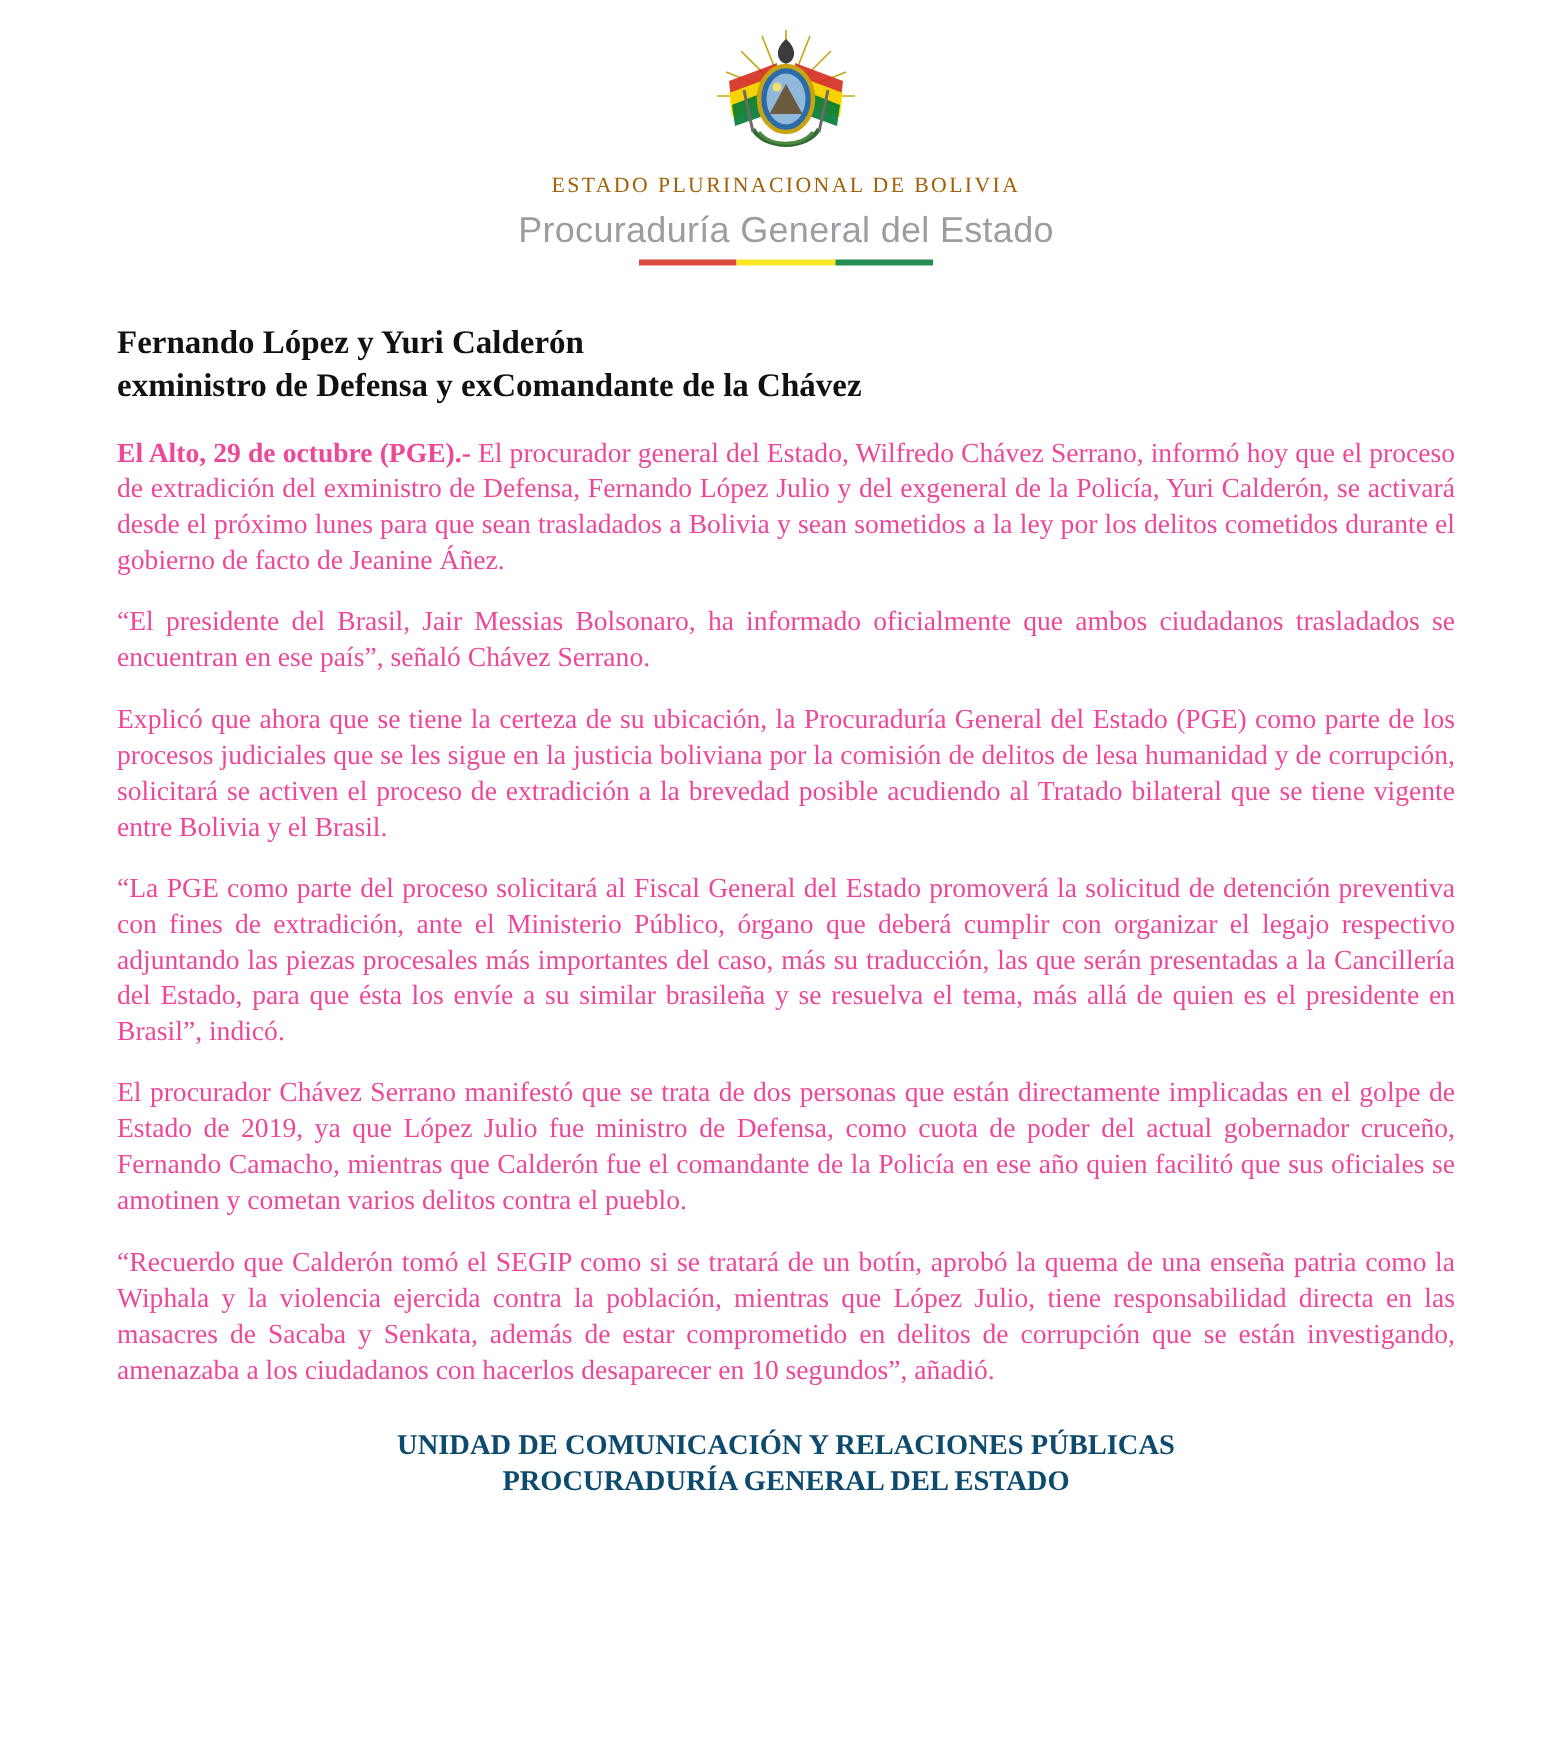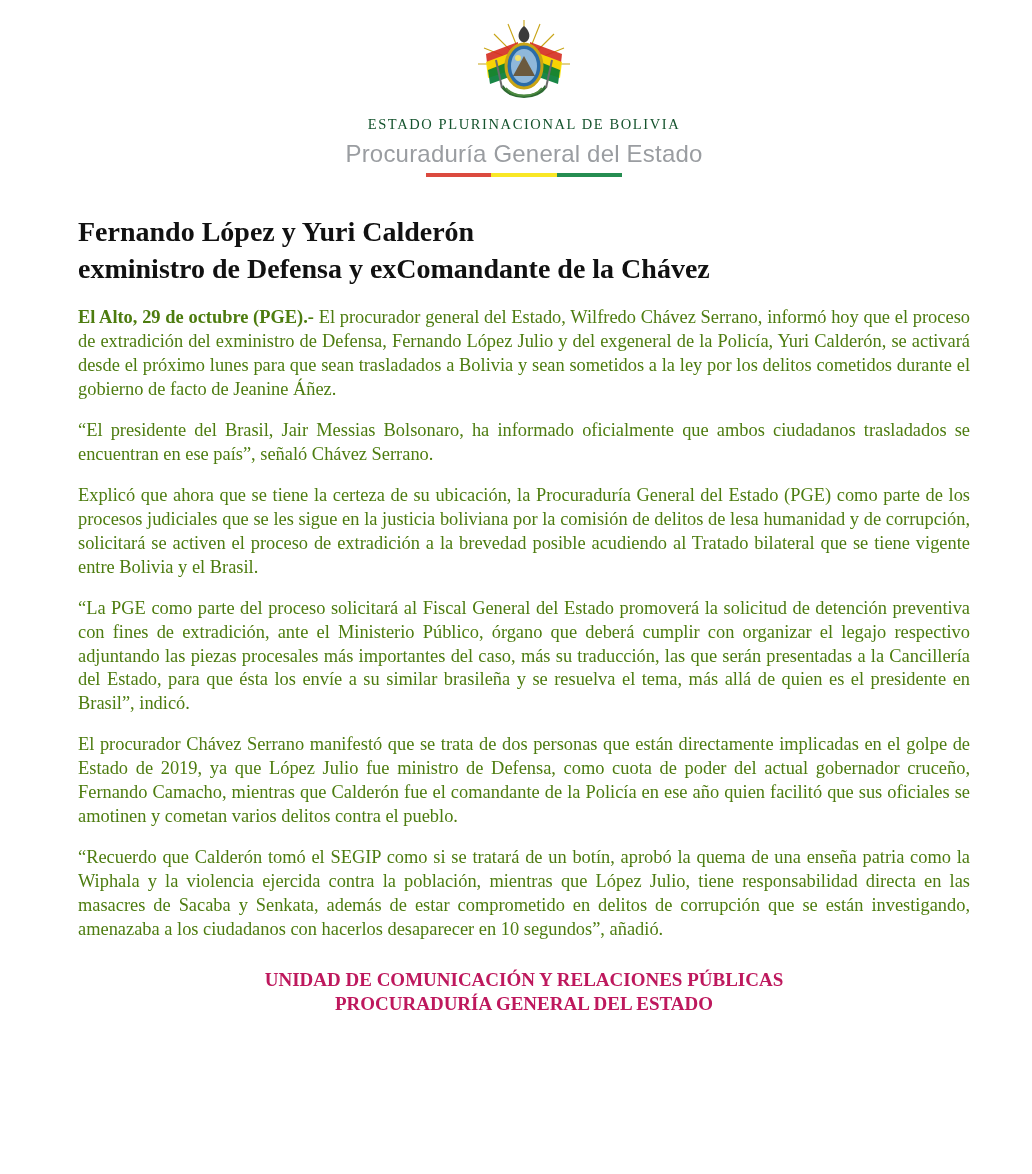--- a/index.html
+++ b/index.html
@@ -30,21 +30,21 @@
   .crest {
     width: 104px;
     height: 96px;
     margin: 0 auto;
     display: block;
   }
   .org-line {
     font-family: "Liberation Serif", serif;
     font-size: 14.5px;
     letter-spacing: 1.6px;
-    color: #14532d;
+    color: #a16207;
     margin-top: 2px;
     white-space: nowrap;
   }
   .org-title {
     font-family: "Liberation Sans", sans-serif;
     font-size: 24px;
     color: #9a9da1;
     letter-spacing: 0.2px;
     margin-top: 7px;
   }
@@ -54,50 +54,50 @@
     margin: 5px auto 0 auto;
     display: flex;
     opacity: 0.85;
   }
   .tricolor span { flex: 1 1 33.33%; display: block; }
 
   
   .headline {
     margin-top: 36px;
     font-weight: bold;
-    font-size: 28px;
+    font-size: 22px;
     line-height: 1.33;
     color: #111111;
   }
   .headline div { white-space: nowrap; }
 
   
   .body-copy {
     margin-top: 19px;
   }
   .para {
     font-size: 18.4px;
     line-height: 1.30;
     text-align: justify;
     margin: 0 0 17px 0;
-    color: #4d7c0f;
+    color: #ec4899;
   }
   .para:last-child { margin-bottom: 0; }
   .dateline {
     font-weight: bold;
   }
 
   
   .footer {
     margin-top: 26px;
     text-align: center;
     font-weight: bold;
     font-size: 19px;
     line-height: 1.26;
-    color: #be185d;
+    color: #0c4a6e;
   }
 </style>
 </head>
 <body>
 
 <div class="page">
 
   <div class="letterhead">
     <div class="crest">
       <svg viewBox="0 0 104 96" width="104" height="96" xmlns="http://www.w3.org/2000/svg">

